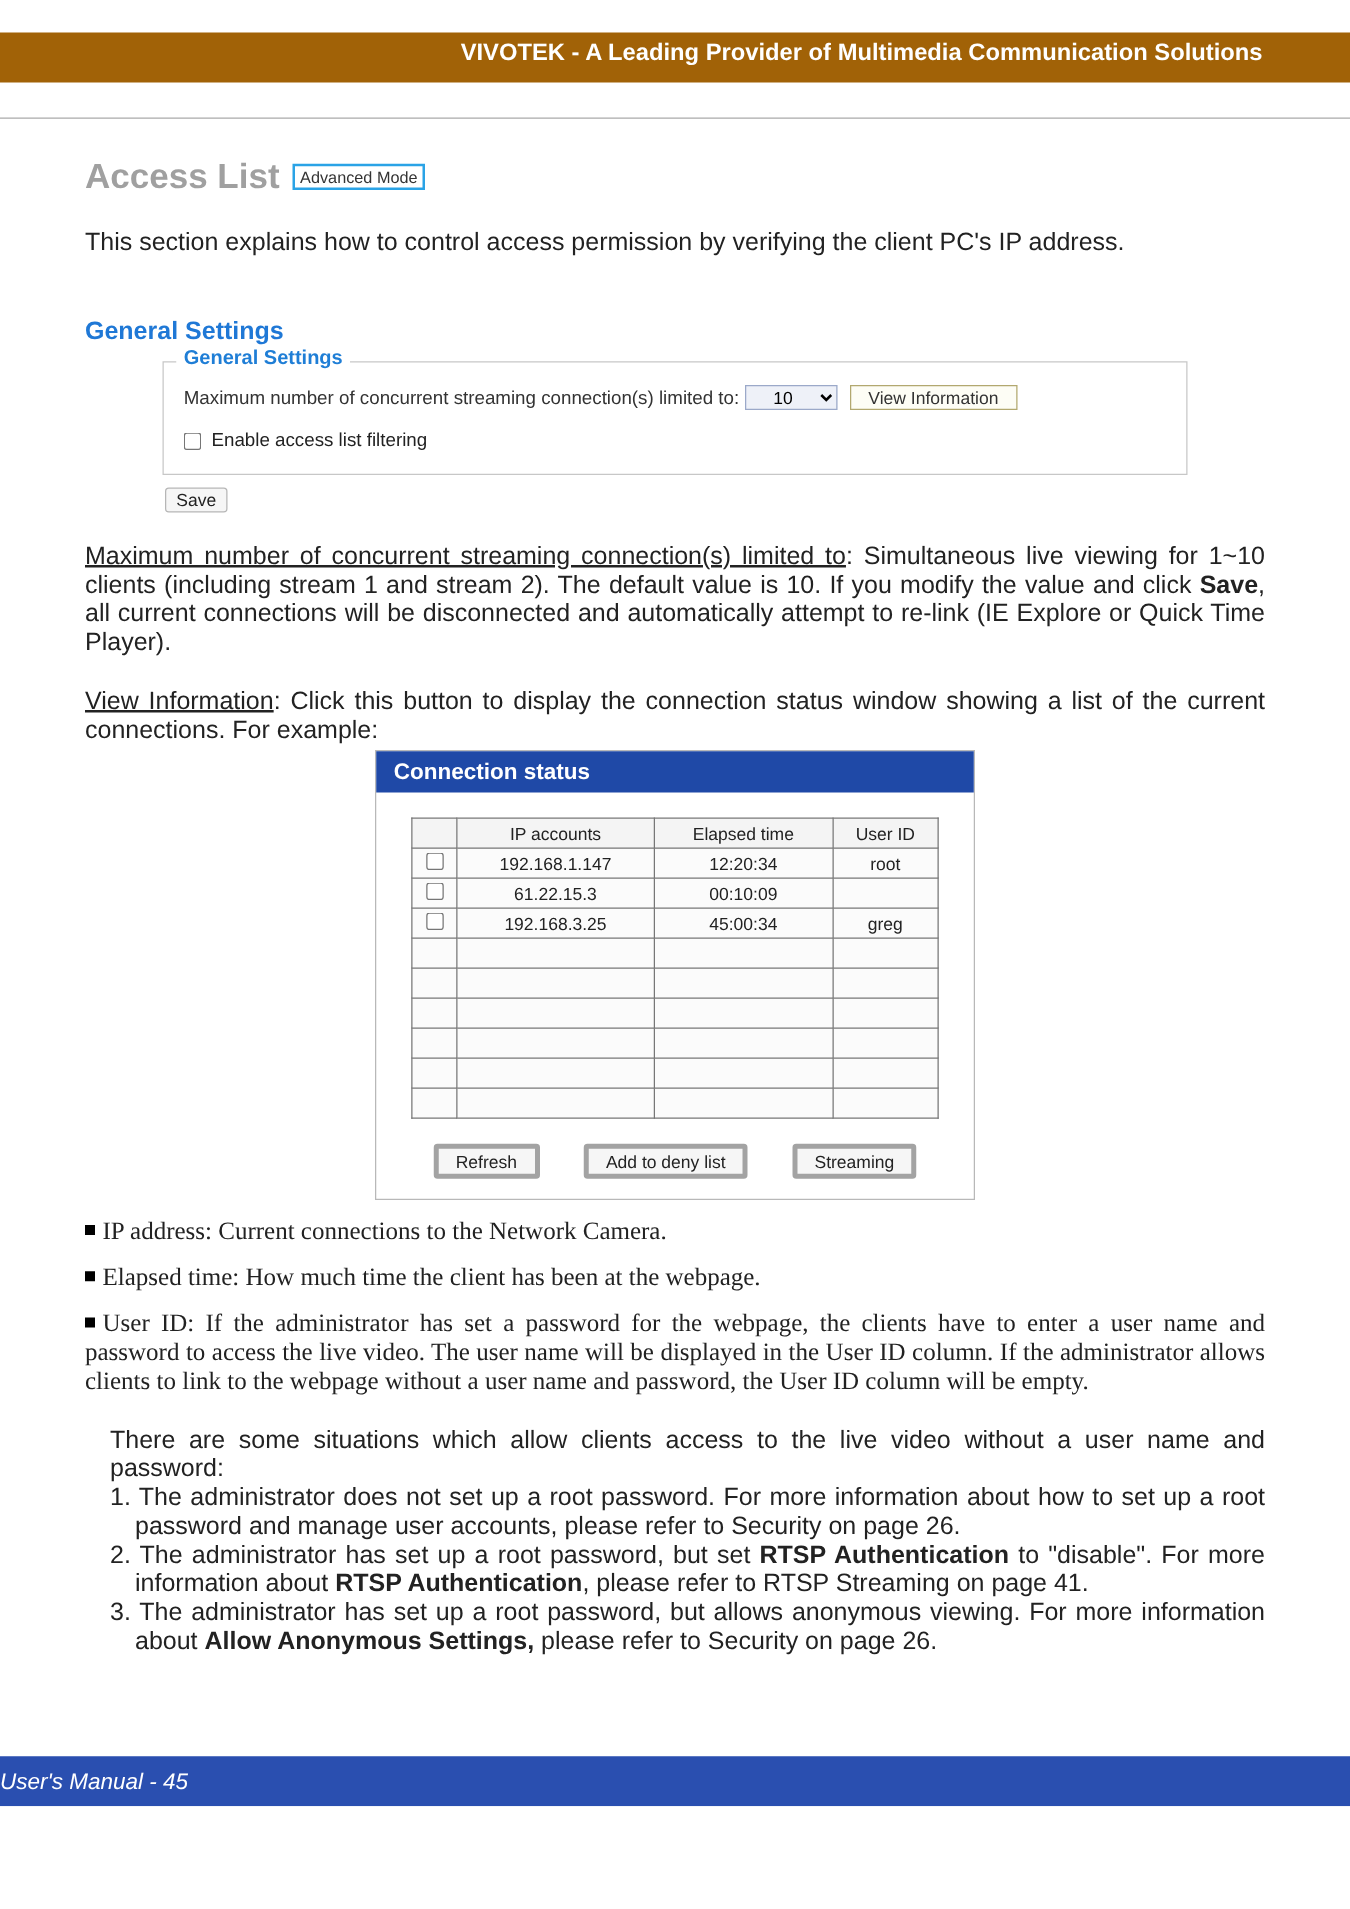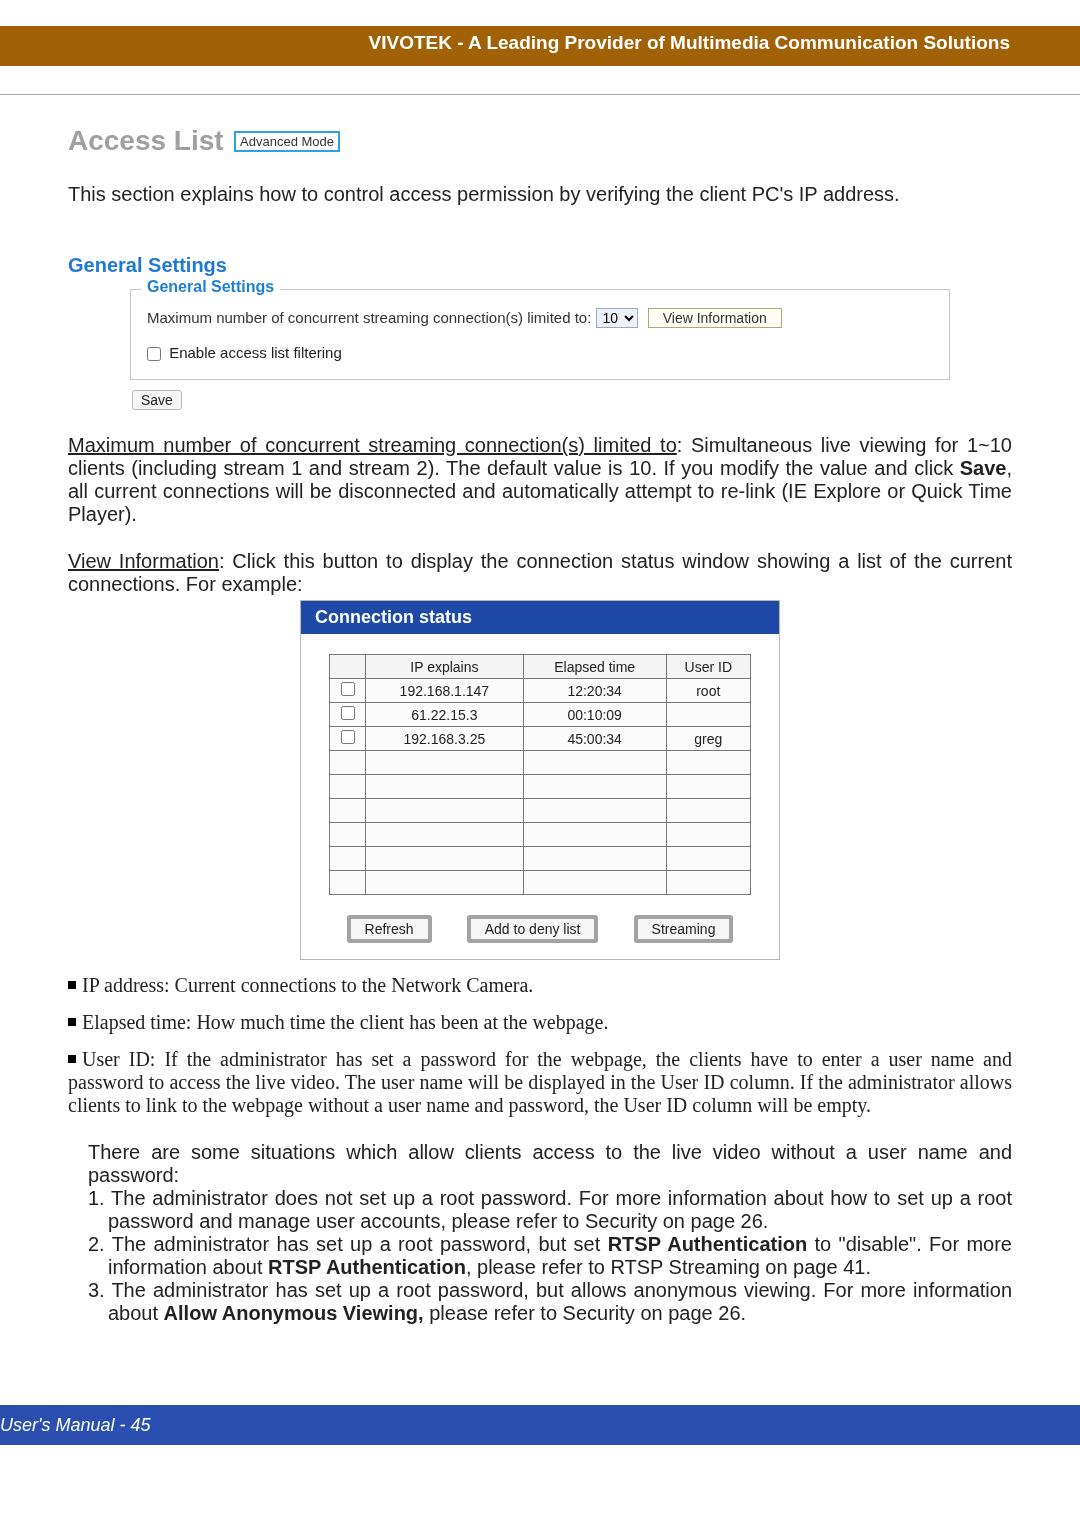--- a/index.html
+++ b/index.html
@@ -74,21 +74,21 @@
   }
   .fs-row1 {
     font-size: 15px;
     color: #333;
     margin-top: 6px;
   }
   .fs-row1 select {
     border: 1px solid #9ba9c9;
     font-size: 14px;
     background: #eef1f8;
-    padding: 0 2px;
+    padding: 0 18px;
   }
   .viewinfo-btn {
     display: inline-block;
     border: 1px solid #b2a86f;
     background: #fdfdf5;
     font-size: 14px;
     padding: 1px 14px;
     margin-left: 6px;
   }
   .fs-row2 {
@@ -236,21 +236,21 @@
     <u>View Information</u><span>: Click this button to display the connection status window showing a list of the current connections. For example:</span>
   </p>
 
   <div class="conn-status">
     <div class="cs-hdr">Connection status</div>
     <div class="cs-body">
       <table class="cs-table">
         <thead>
           <tr>
             <th style="width:36px"></th>
-            <th>IP explains</th>
+            <th>IP accounts</th>
             <th>Elapsed time</th>
             <th>User ID</th>
           </tr>
         </thead>
         <tbody id="cs-tbody">
             <tr>
               <td class="chk"><input type="checkbox" style=""></td>
               <td>192.168.1.147</td>
               <td>12:20:34</td>
               <td>root</td>
@@ -318,20 +318,20 @@
     <div class="item"><span class="sq"></span><span>Elapsed time: How much time the client has been at the webpage.</span></div>
     <div class="item"><span class="sq"></span><span>User ID: If the administrator has set a password for the webpage, the clients have to enter a user name and password to access the live video. The user name will be displayed in the User ID column. If  the administrator allows clients to link to the webpage without a user name and password, the User ID column will be empty.</span></div>
   </div>
 
   <p class="body-text" style="padding-left:20px">There are some situations which allow clients access to the live video without a user name and password:</p>
   <p class="body-text" style="margin-top:0; padding-left:40px; text-indent:-20px">1. The administrator does not set up a root password. For more information about how to set up a root password and manage user accounts, please refer to Security on page 26.</p>
   <p class="body-text" style="margin-top:0; padding-left:40px; text-indent:-20px">
     <span>2. The administrator has set up a root password, but set </span><b>RTSP Authentication</b><span> to "disable". For more information about </span><b>RTSP Authentication</b><span>, please refer to RTSP Streaming on page 41.</span>
   </p>
   <p class="body-text" style="margin-top:0; padding-left:40px; text-indent:-20px">
-    <span>3. The administrator has set up a root password, but allows anonymous viewing. For more information about </span><b>Allow Anonymous Viewing,</b><span> please refer to Security on page 26.</span>
+    <span>3. The administrator has set up a root password, but allows anonymous viewing. For more information about </span><b>Allow Anonymous Settings,</b><span> please refer to Security on page 26.</span>
   </p>
 
 </div>
 
 <div class="footer">
   <span>User's Manual - 45</span>
 </div>
 
 </body></html>

